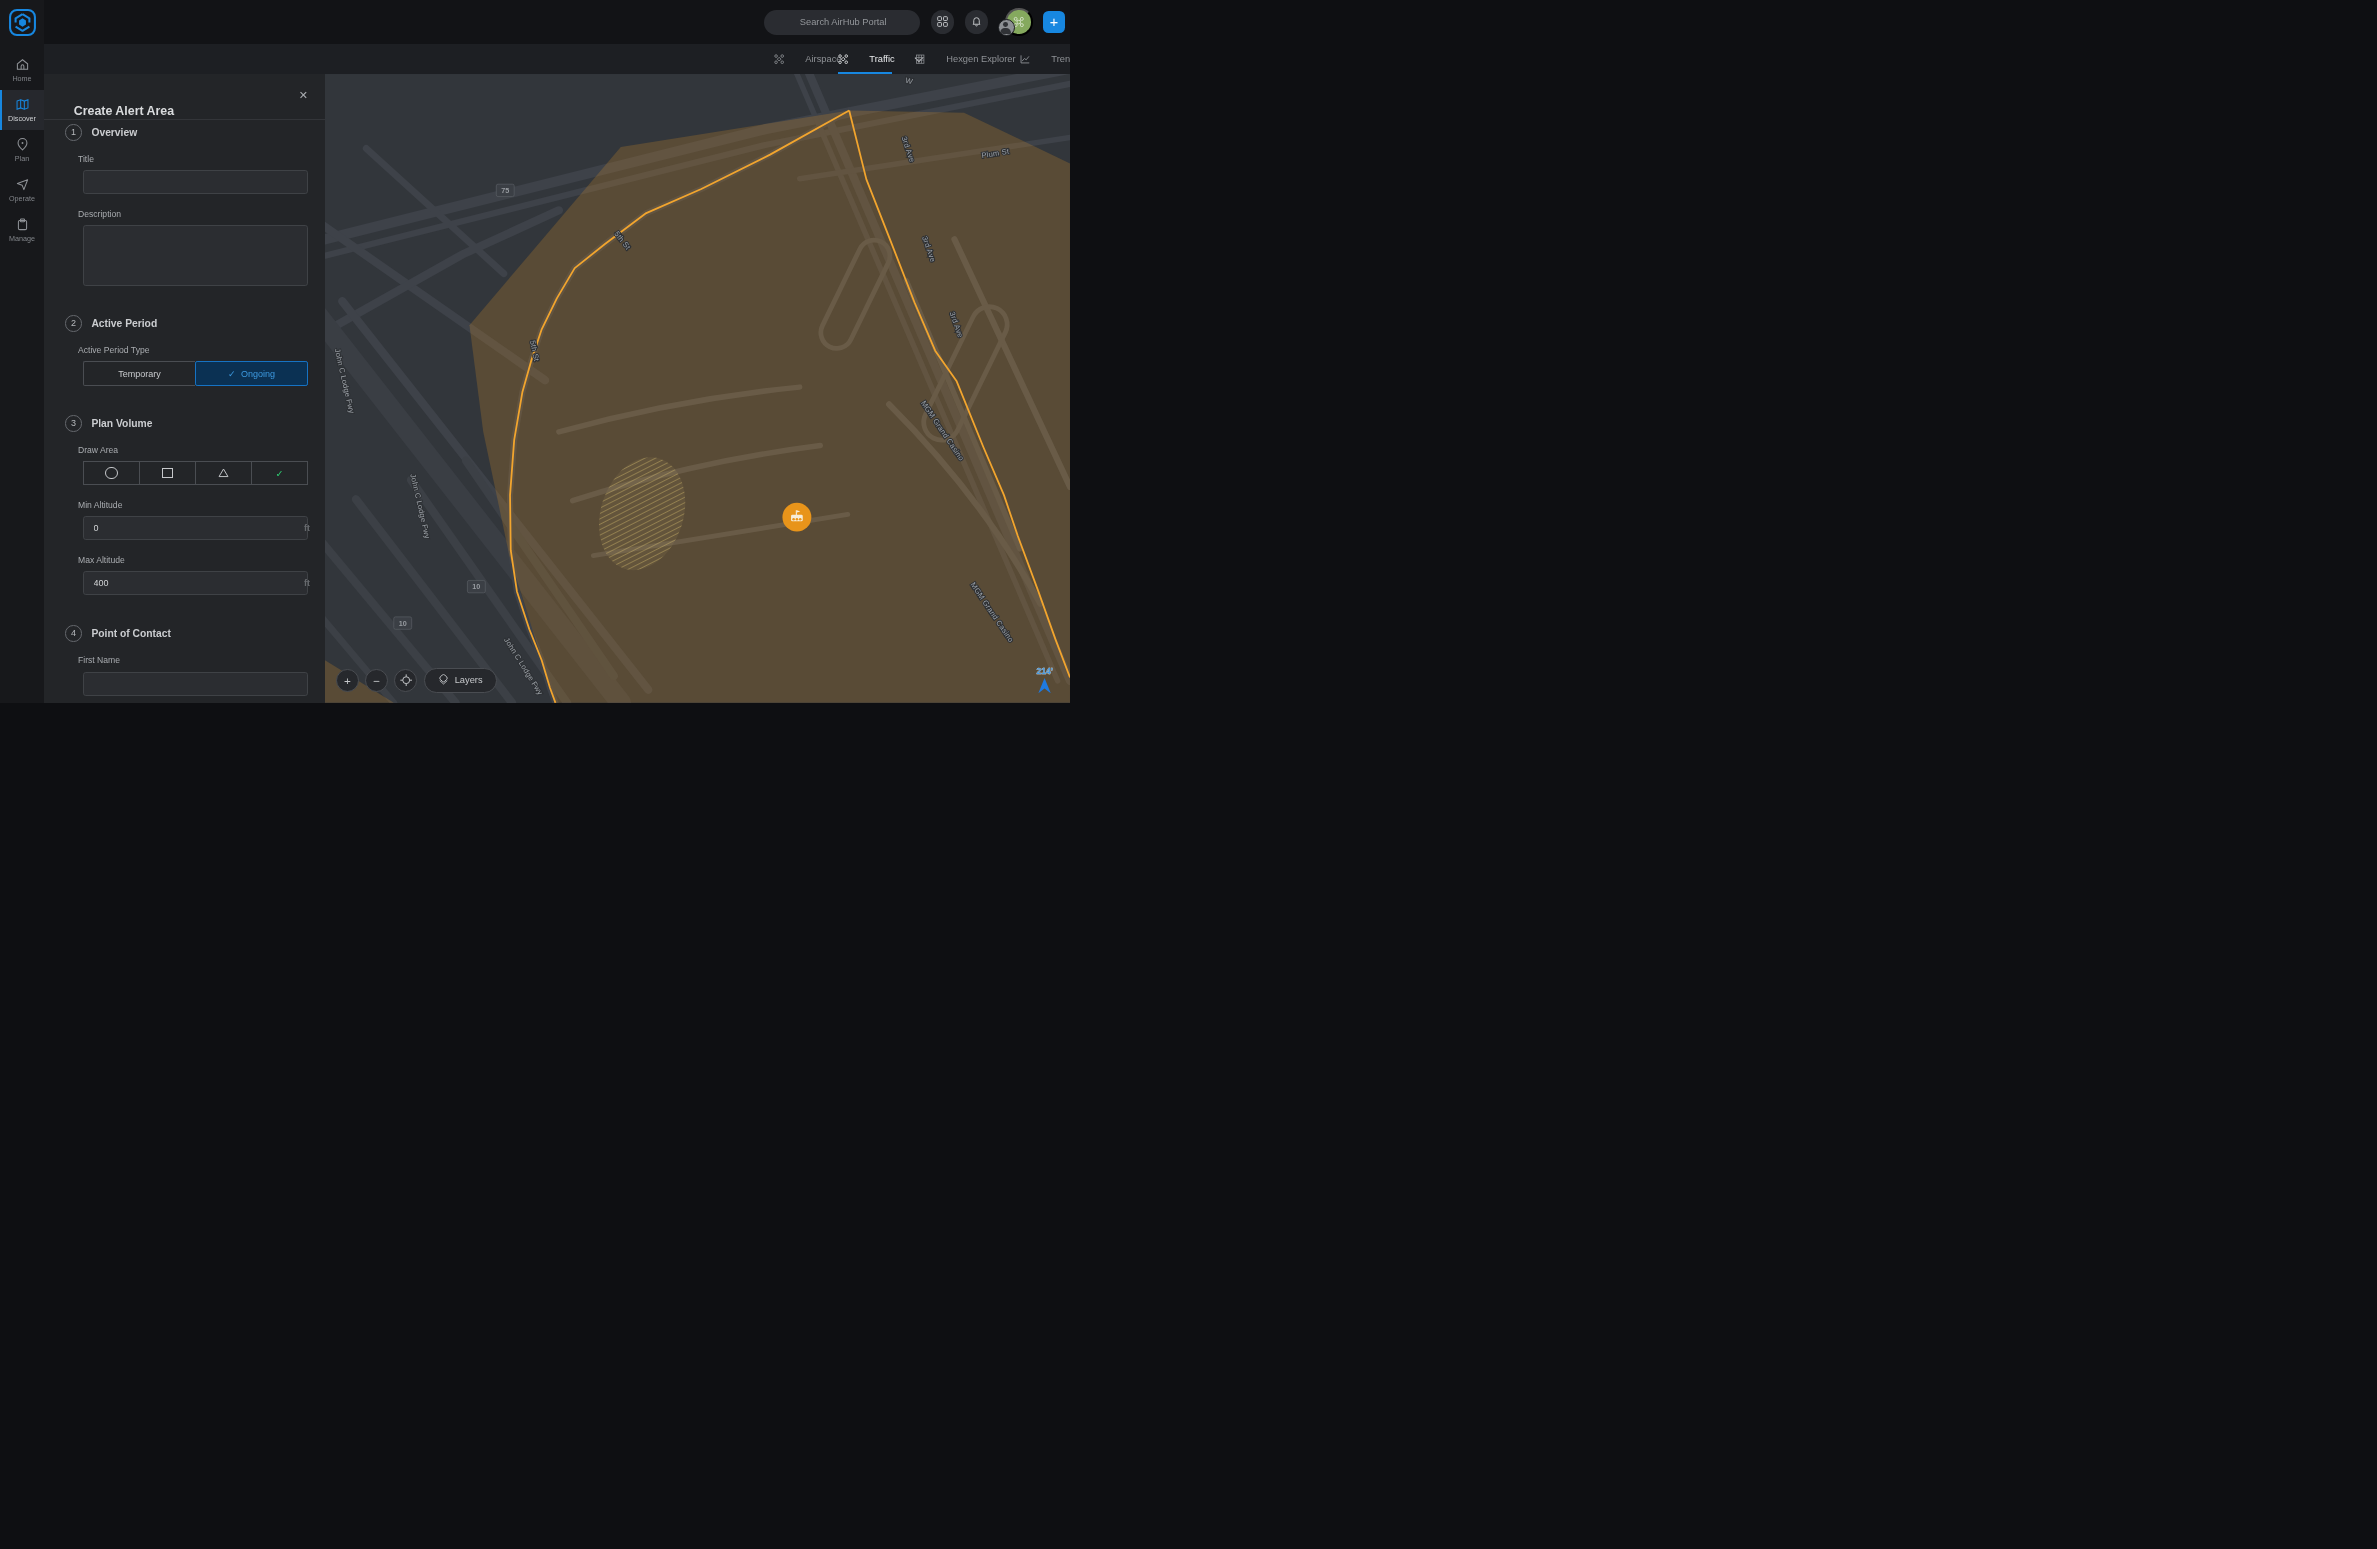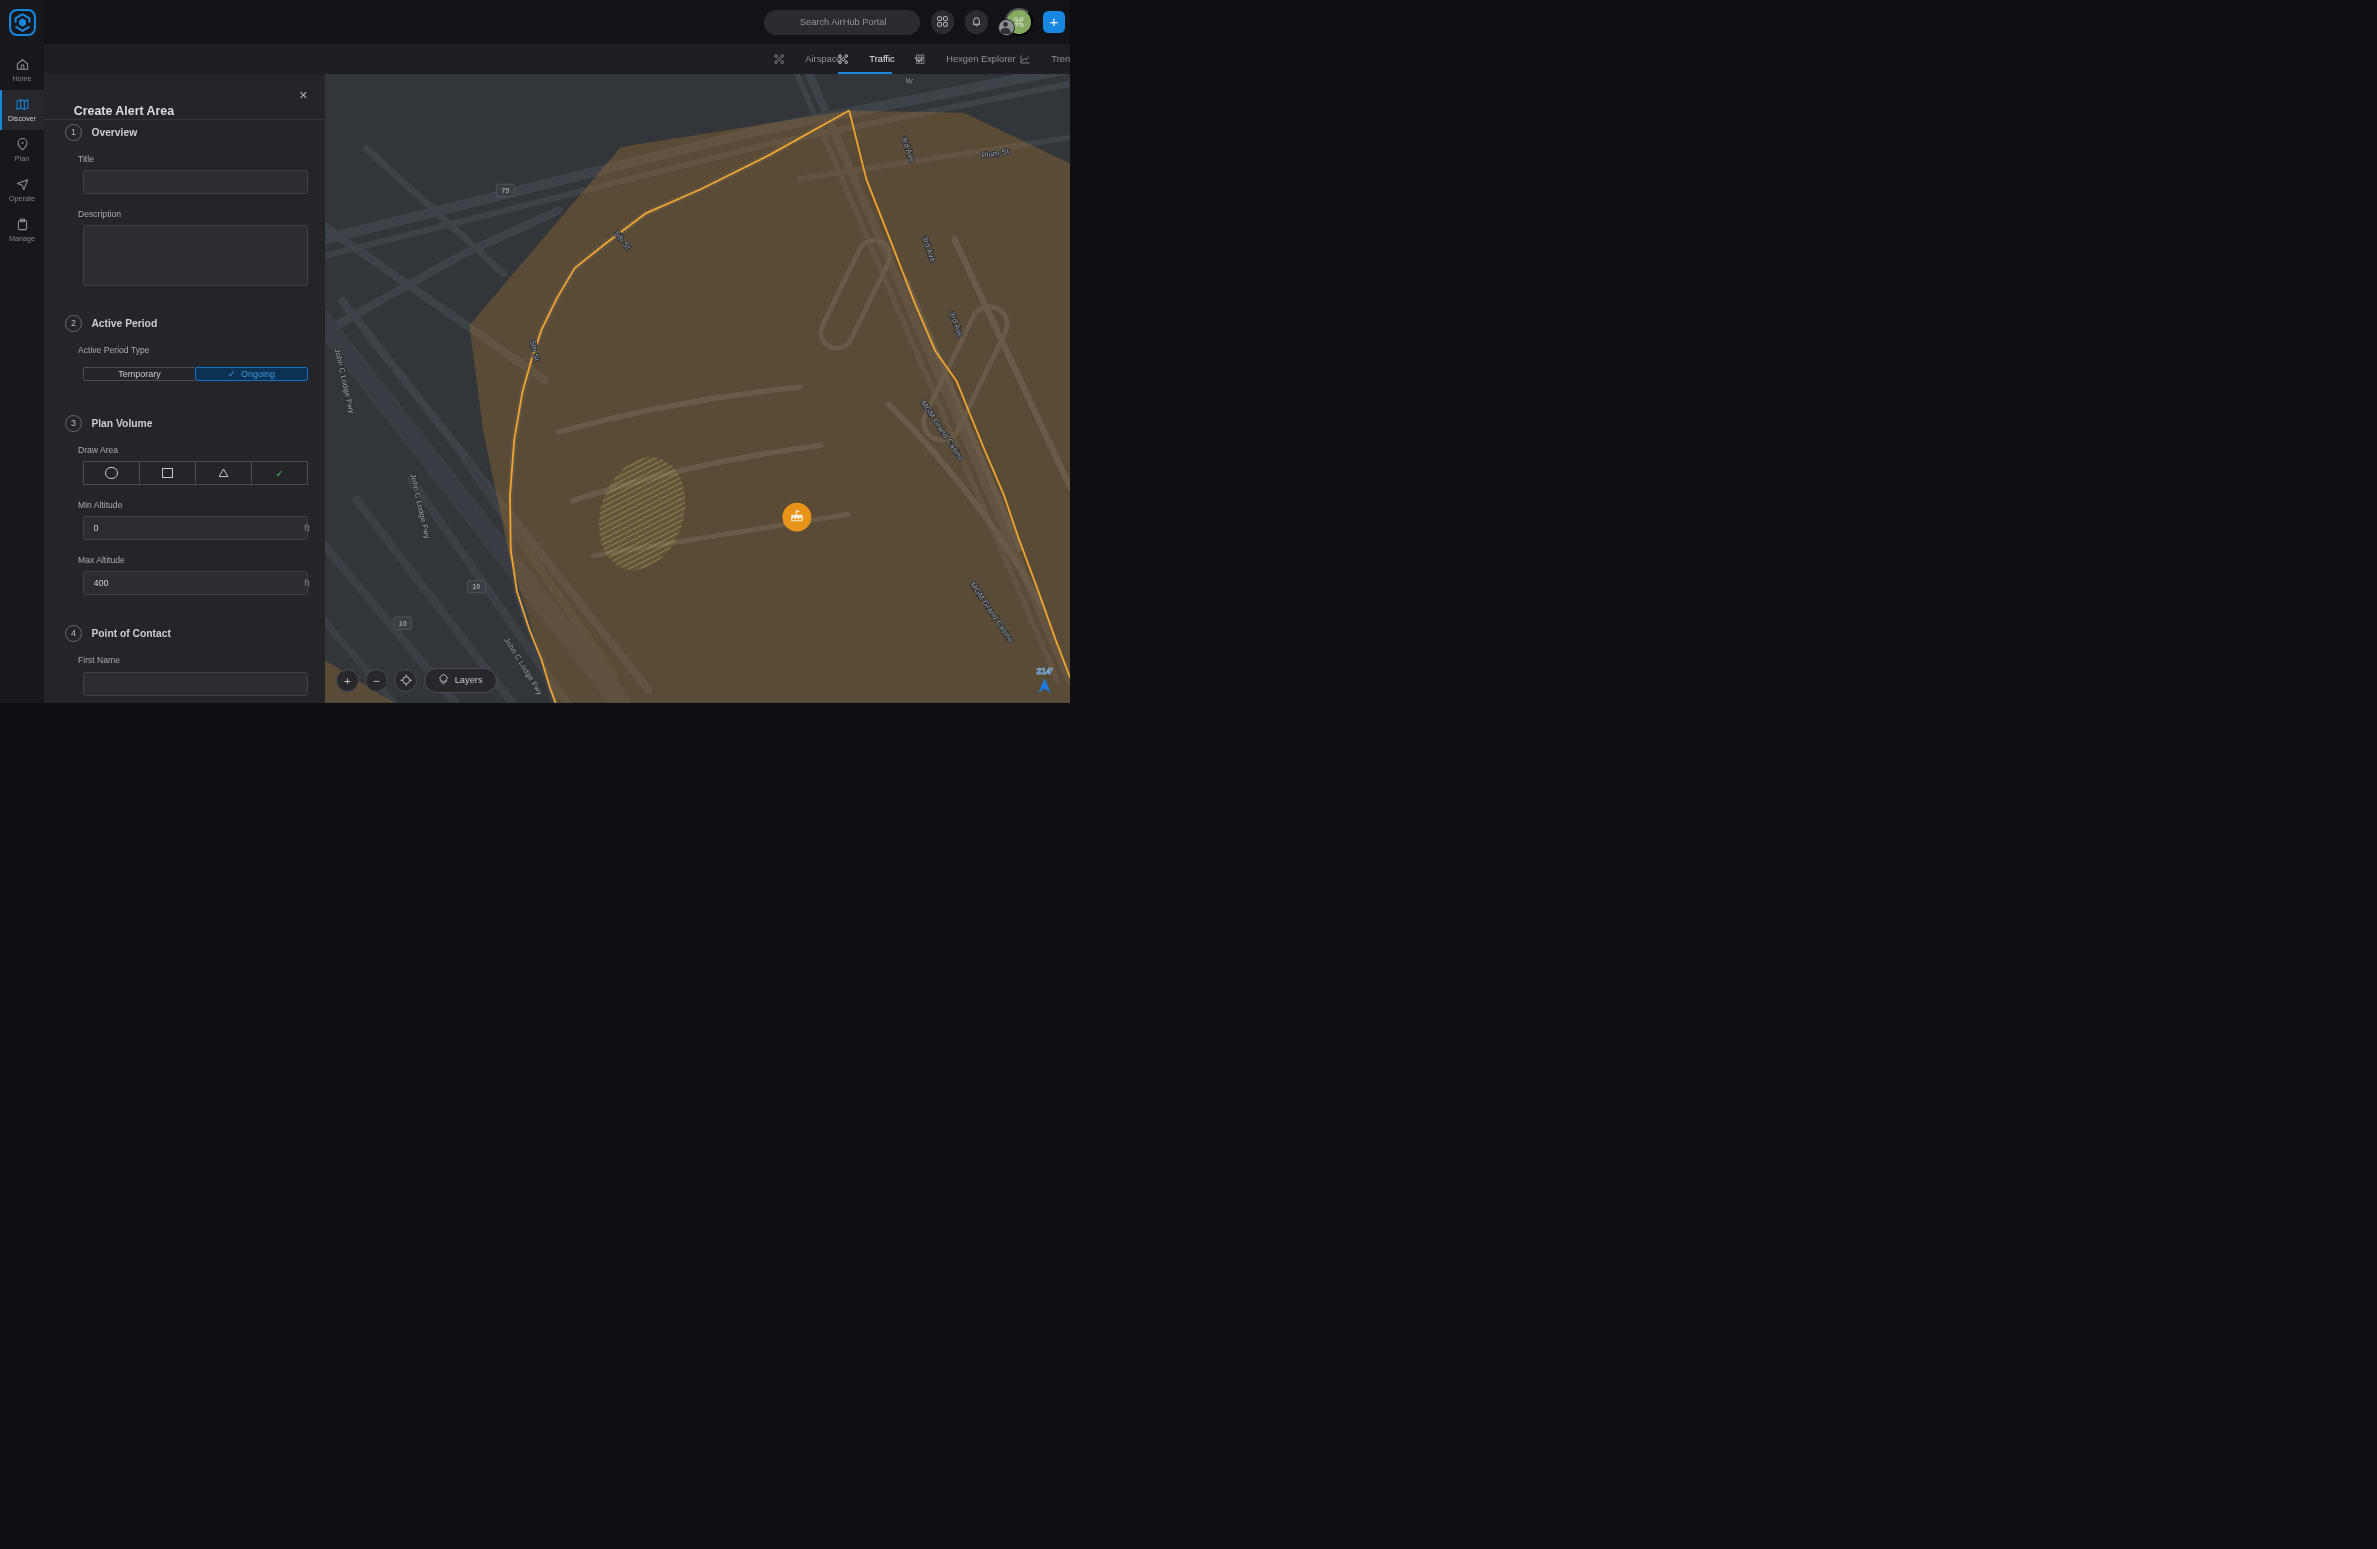--- a/index.html
+++ b/index.html
@@ -52,21 +52,21 @@
   .sec-num{width:16.5px;height:16.5px;border-radius:50%;border:0.7px solid #65686d;color:#b6b9bc;font-size:9px;
            display:flex;align-items:center;justify-content:center;box-sizing:border-box;}
   .sec h2{margin:0;font-size:10.3px;font-weight:600;color:#cbcdd0;}
   .f-label{position:absolute;left:34px;font-size:8.6px;color:#a9acb0;}
   .f-input,.f-area{position:absolute;left:39px;width:225px;background:#2b2d31;border:0.7px solid #3f4246;
            border-radius:2.8px;box-sizing:border-box;color:#d2d4d6;font-size:9px;padding:0 23.4px 0 9.6px;
            font-family:inherit;outline:none;}
   .f-input{height:24px;}
   .f-area{height:61px;resize:none;padding-top:5.5px;}
   .unit{position:absolute;font-size:9px;color:#66696d;left:260px;font-weight:bold;}
-  .toggle{position:absolute;left:39px;width:225px;height:25px;display:flex;align-items:center;}
+  .toggle{position:absolute;left:39px;width:225px;height:25px;display:flex;}
   .tg{flex:1;background:transparent;border:0.7px solid #4a4d52;color:#c9cbce;font-size:9px;cursor:pointer;
       font-family:inherit;display:flex;align-items:center;justify-content:center;gap:5.5px;}
   .tg:first-child{border-radius:2.1px 0 0 2.1px;border-right:none;}
   .tg.selected{background:#0b3153;border:1px solid #1673c4;border-radius:2.1px;color:#3d9ae0;}
   .tg .chk{color:#3d9ae0;font-size:9px;}
   .draw-group{position:absolute;left:39px;width:225px;height:24px;display:flex;border:0.7px solid #4a4d52;
               box-sizing:border-box;}
   .draw-group button{flex:1;background:transparent;border:none;border-right:0.7px solid #4a4d52;cursor:pointer;
                      display:flex;align-items:center;justify-content:center;font-family:inherit;}
   .draw-group button:last-child{border-right:none;}

